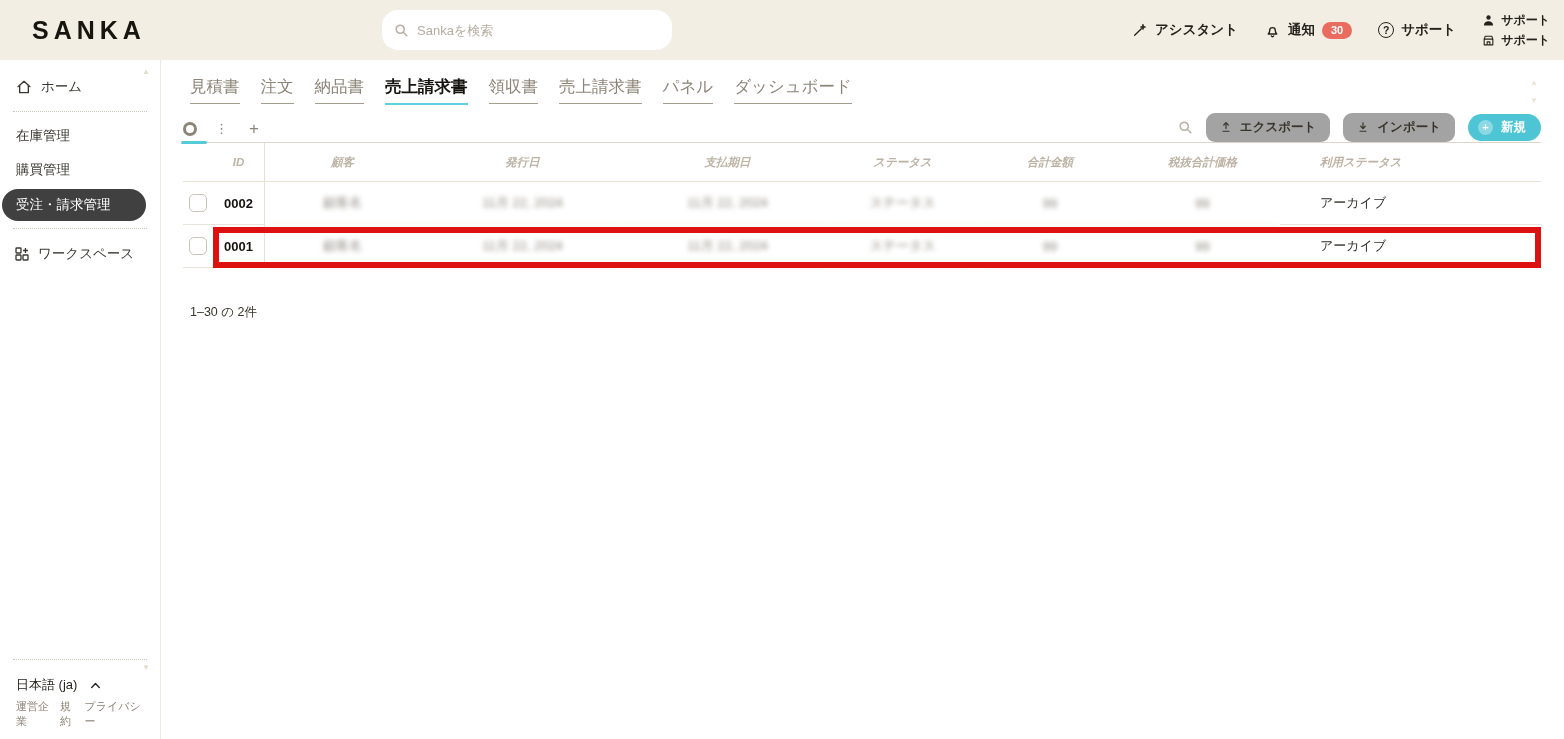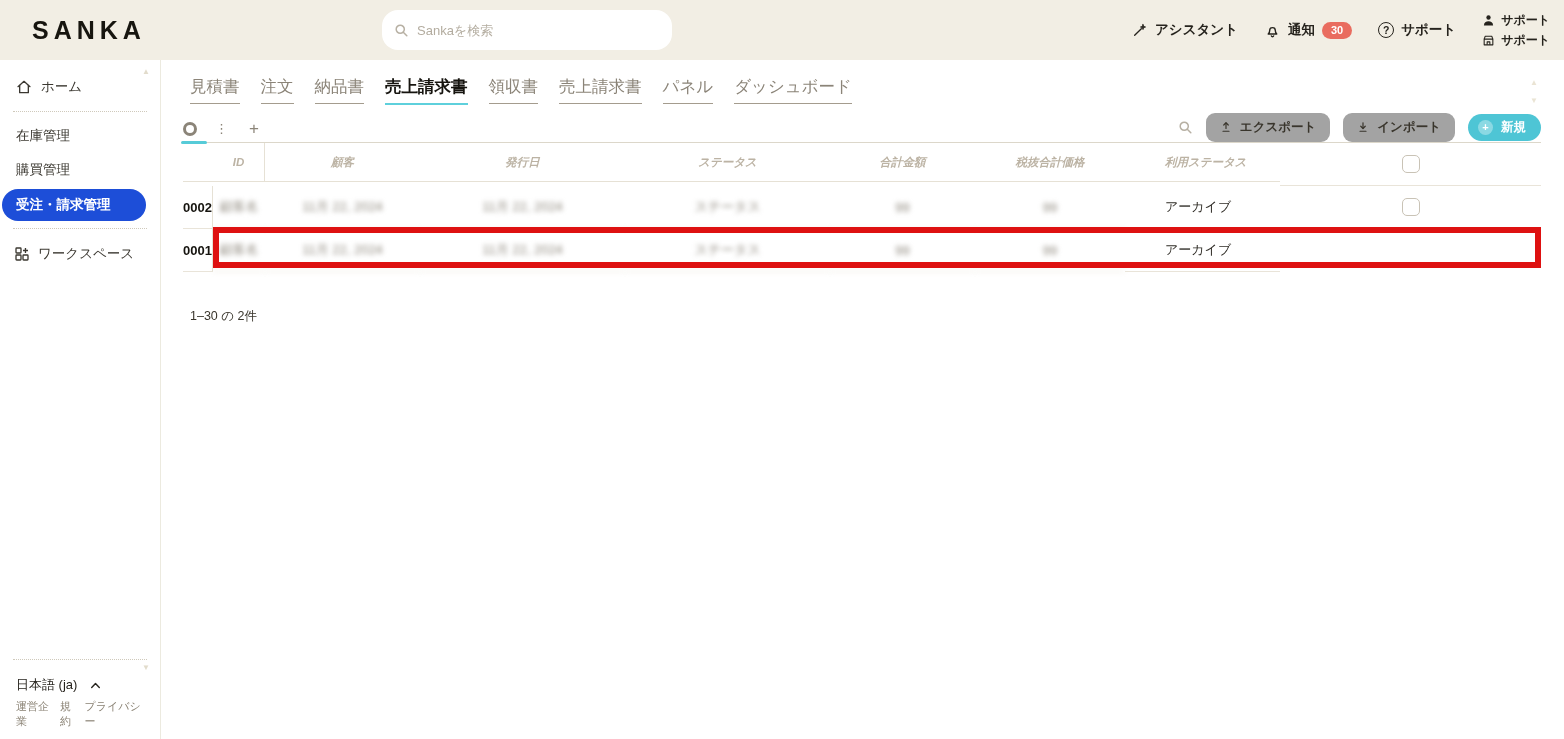--- a/index.html
+++ b/index.html
@@ -54,21 +54,21 @@
   .scroll-hint{ position:absolute; color:#e2dccc; font-size:8px; line-height:1; }
   .scroll-hint.up-top{ top:8px; right:10px; }
   .scroll-hint.down-bottom{ bottom:67px; right:10px; }
   .side-home{
     display:flex; align-items:center; gap:9px; padding:10px 16px 8px; margin-top:8px;
     color:#3b3831; cursor:pointer;
   }
   .dotted{ border-top:1px dotted #cfc9bb; margin:7px 13px; }
   .side-item{ padding:8px 16px; color:#3b3831; cursor:pointer; }
   .side-item.active{
-    background:#1d4ed8; color:#ffffff; font-weight:700;
+    background:#404040; color:#ffffff; font-weight:400;
     margin:2px 14px 2px 2px; padding:7px 14px; border-radius:16px;
   }
   .side-ws{ display:flex; align-items:center; gap:8px; padding:9px 14px; color:#3b3831; cursor:pointer; }
   .side-bottom{ position:absolute; left:0; right:0; bottom:6px; }
   .lang-row{ display:flex; align-items:center; gap:12px; padding:9px 16px 3px; color:#26231d; font-size:13px; cursor:pointer; }
   .legal{ padding:2px 16px 4px; font-size:11px; color:#8a8274; display:flex; gap:5px; }
   .legal span{ cursor:pointer; }
 
   
   .main{ position:absolute; top:60px; left:161px; right:0; bottom:0; background:#ffffff; }
@@ -298,20 +298,21 @@
         </button>
       </div>
     </div>
 
     <div class="grid-table">
 
       <div class="hcell"></div>
       <div class="hcell col-id">ID</div>
       <div class="hcell">顧客</div>
       <div class="hcell">発行日</div>
+      <div class="hcell">支払期日</div>
       <div class="hcell">ステータス</div>
       <div class="hcell">合計金額</div>
       <div class="hcell">税抜合計価格</div>
       <div class="hcell left">利用ステータス</div>
 
       <div class="cell">
           <span class="checkbox"></span>
         </div>
       <div class="cell col-id">0002</div>
       <div class="cell blur">顧客名</div>

